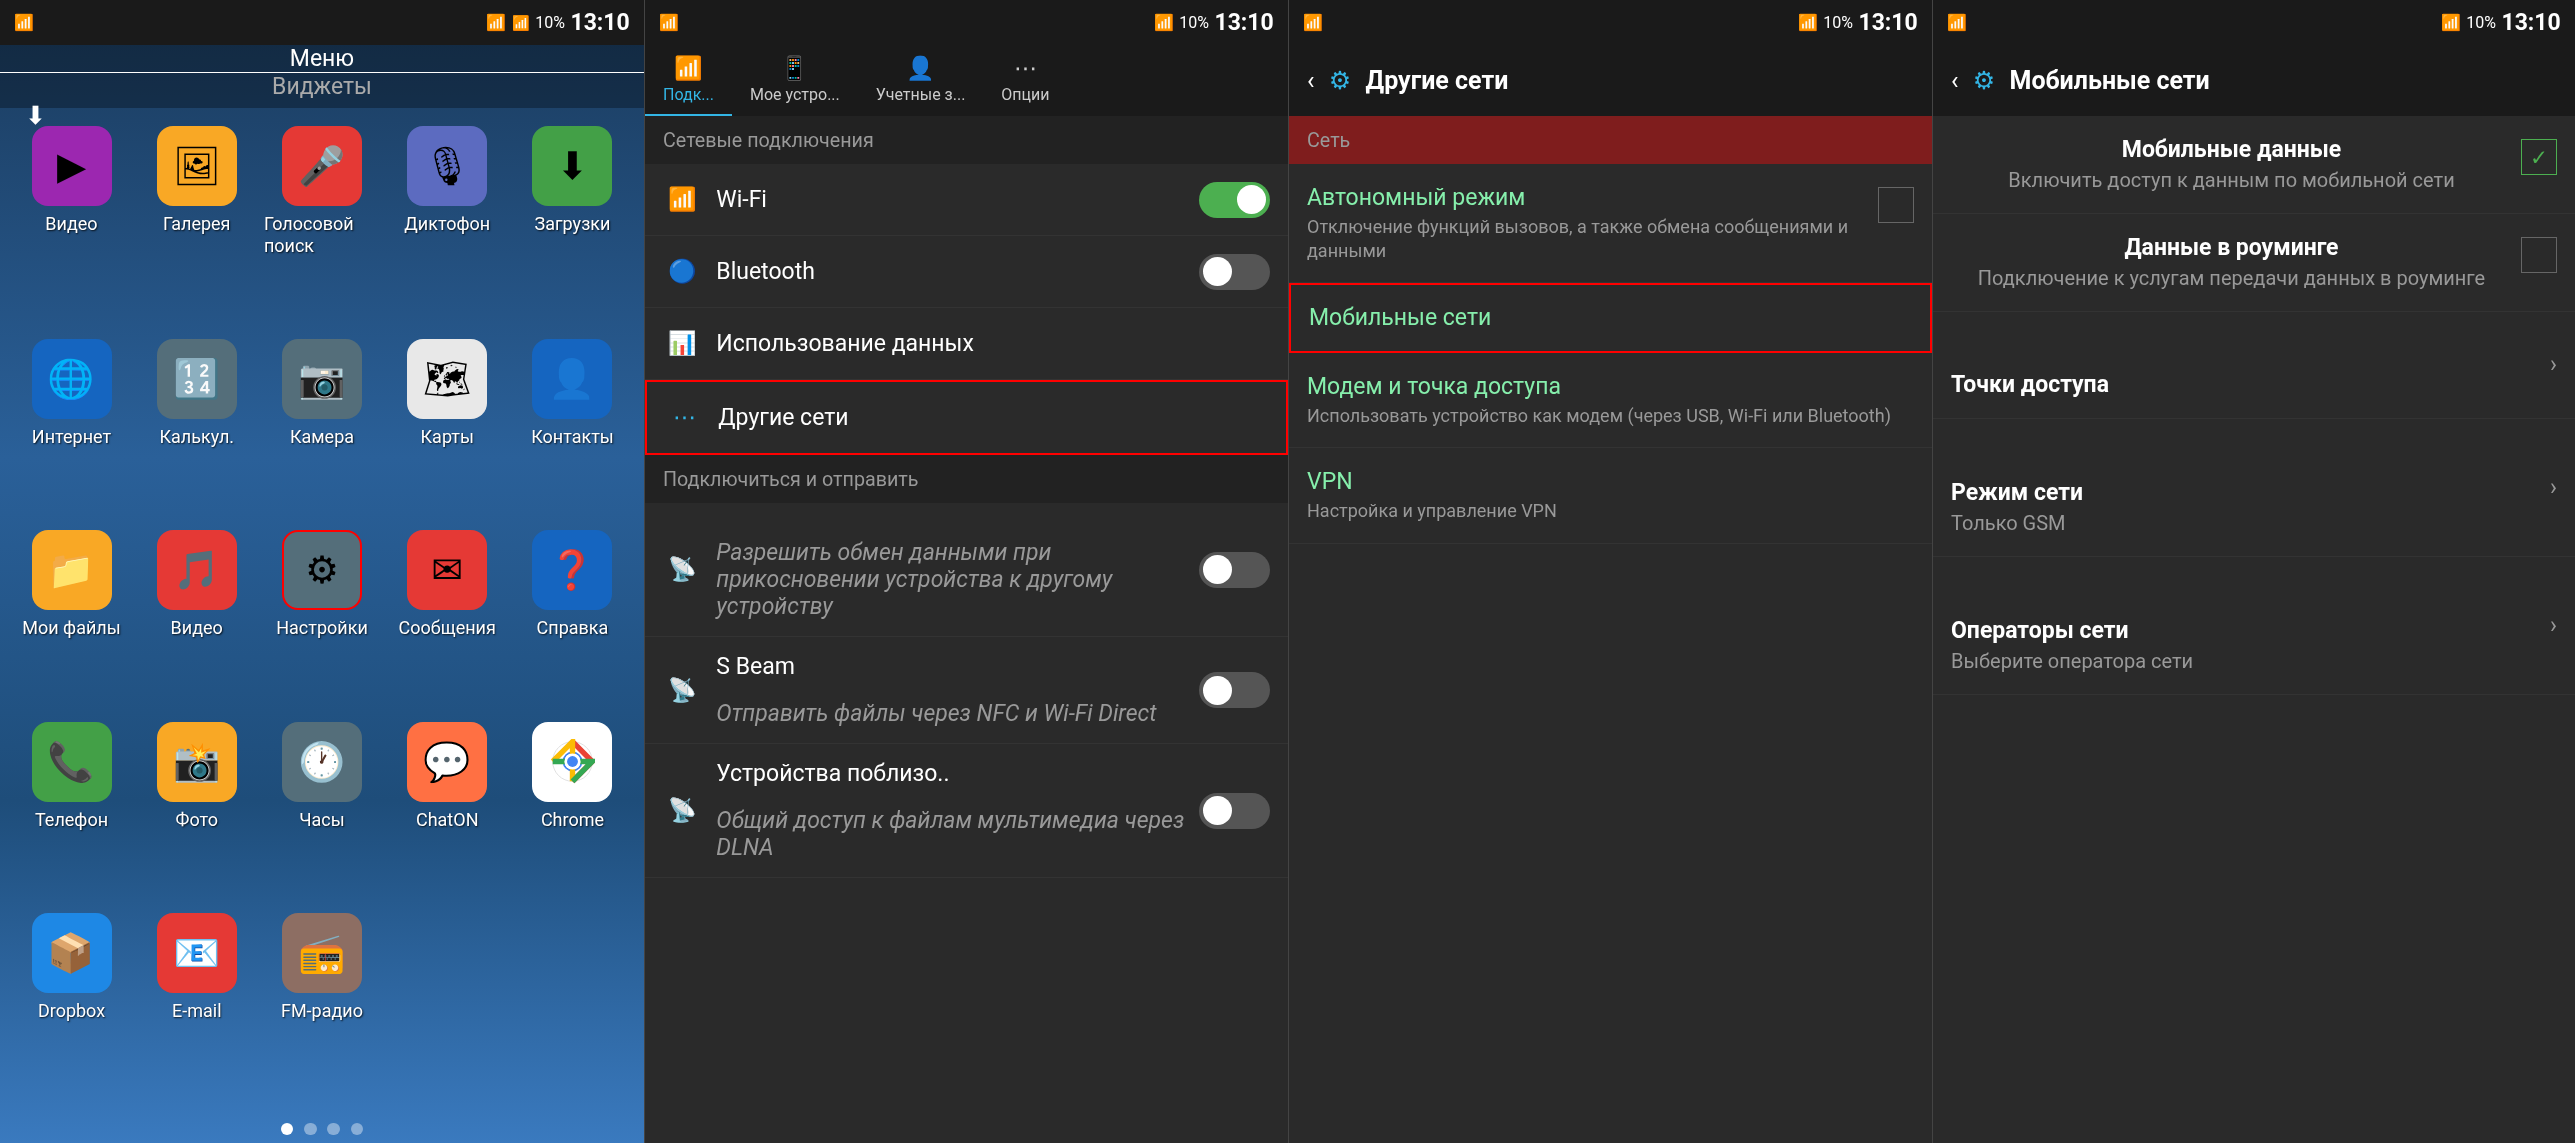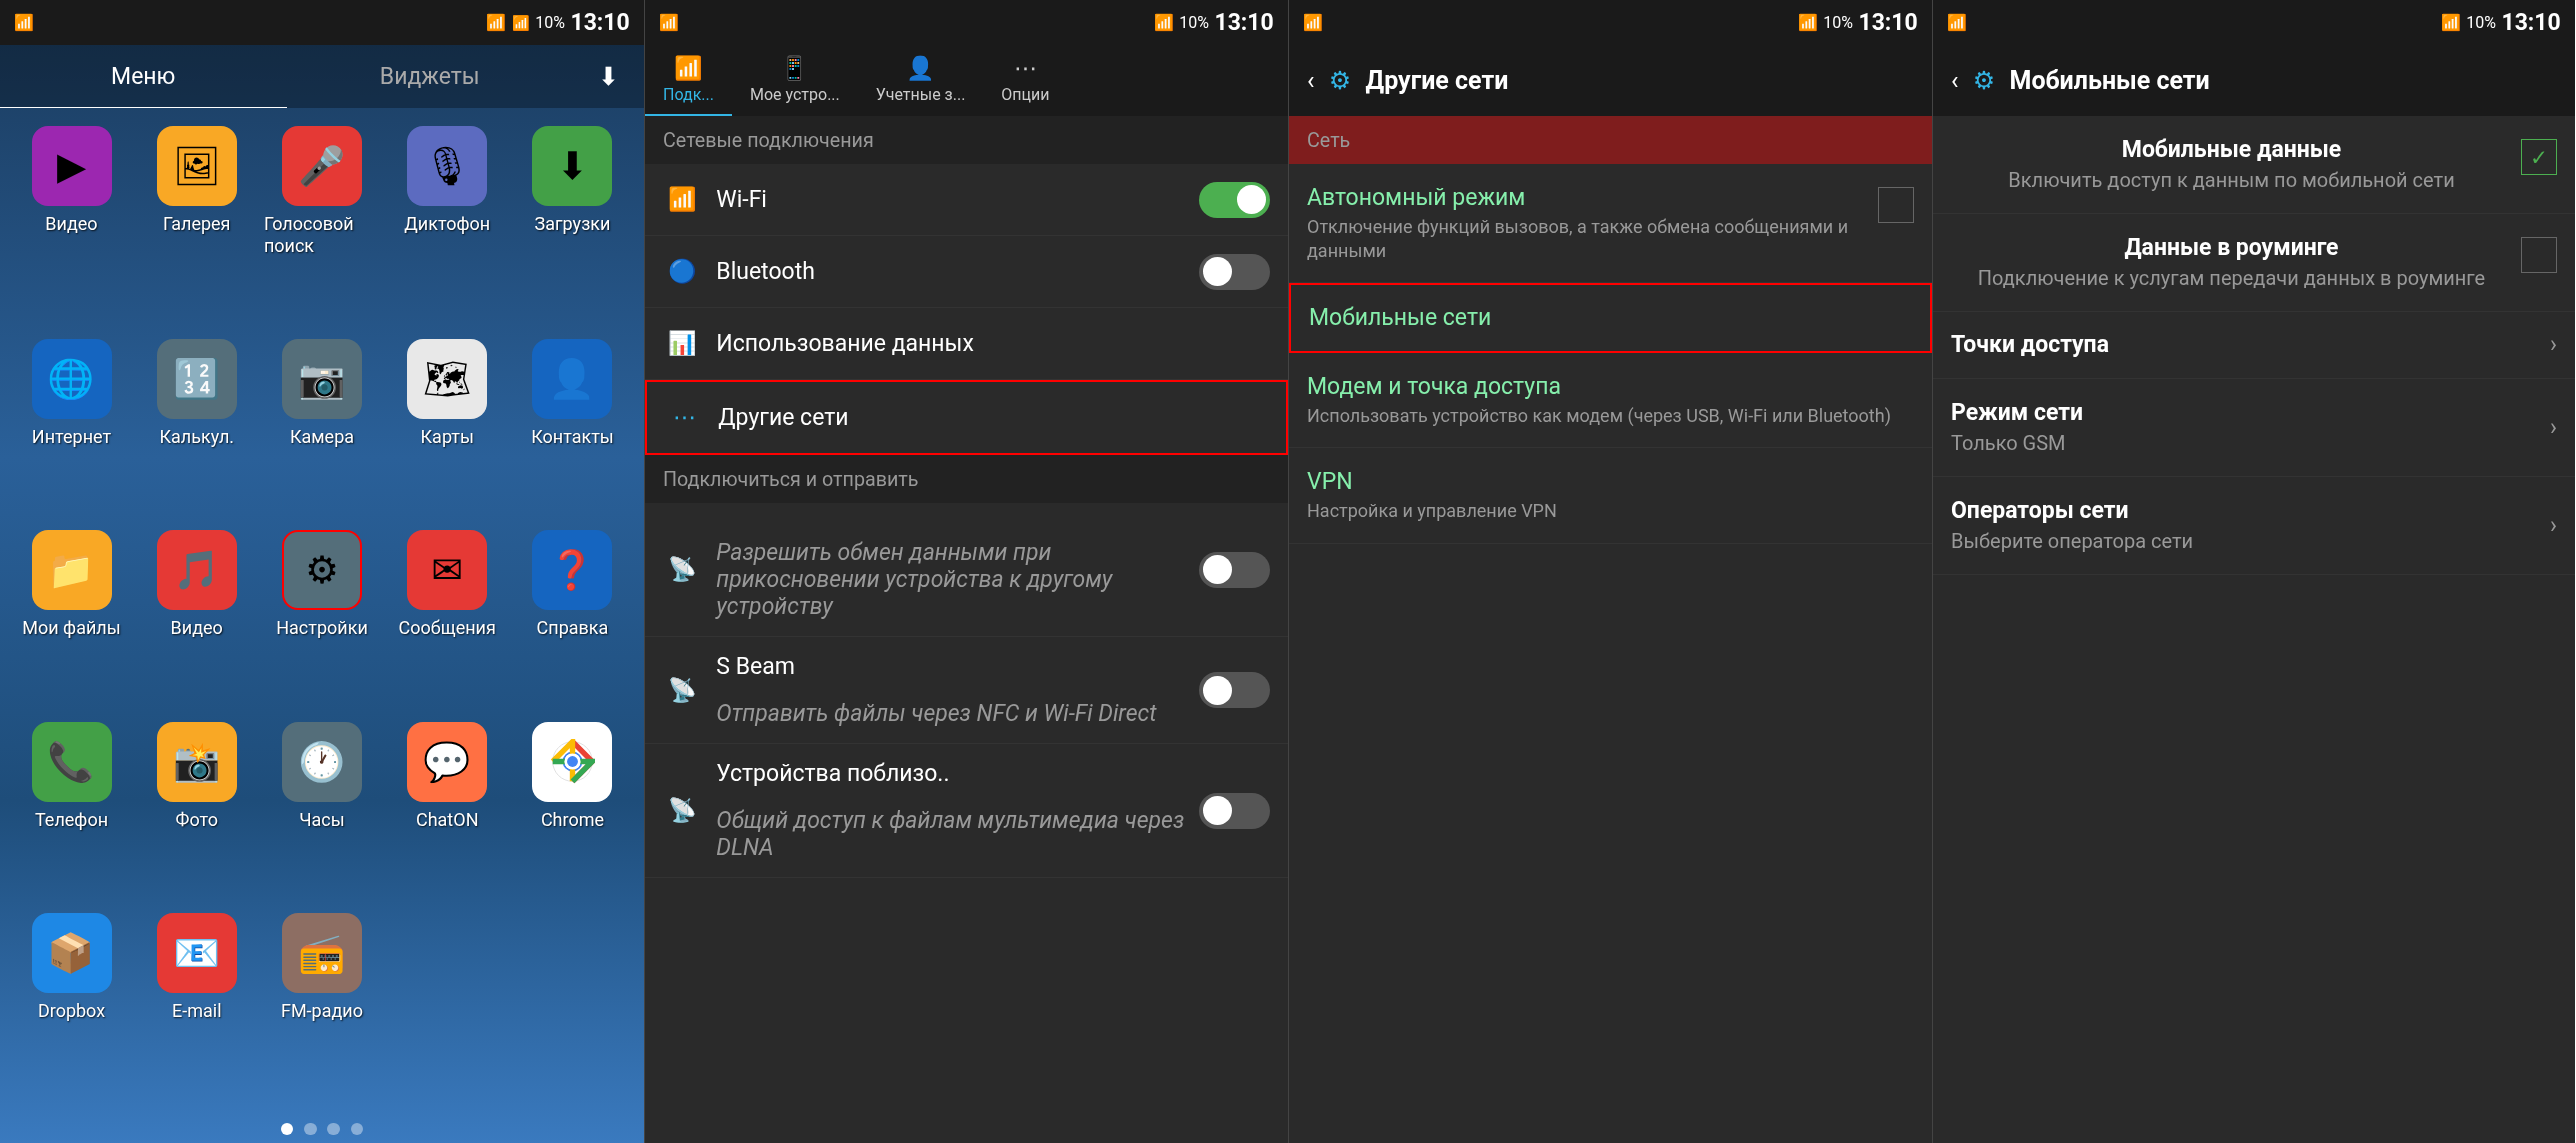--- a/index.html
+++ b/index.html
@@ -37,20 +37,21 @@
     
     .panel-home {
       width: 644px;
       background: linear-gradient(180deg, #1a3a5c 0%, #2a6099 40%, #1e4d7a 70%, #3a7abf 100%);
     }
     .home-tabs {
       display: flex;
       background: rgba(0,0,0,0.3);
       height: 63px;
       flex-shrink: 0;
+      flex-direction: column;
     }
     .home-tab {
       flex: 1;
       display: flex;
       align-items: center;
       justify-content: center;
       color: #fff;
       font-size: 23px;
       border-bottom: 1.8px solid transparent;
     }
@@ -296,21 +297,21 @@
       margin-top: 3.6px;
     }
     .mobile-item-nav {
       display: flex;
       align-items: center;
       padding: 19.7px 18px;
       border-bottom: 0.9px solid #333;
       background: #2a2a2a;
       cursor: pointer;
     }
-    .mobile-item-nav-text { flex: 1; }
+    .mobile-item-nav-text { flex: 1; margin-top: 40px; }
     .nav-arrow { color: #999; font-size: 23px; }
   </style>
 </head>
 <body>
 
 <div class="panel panel-home">
 
   <div class="status-bar">
     <div class="status-bar-left">
       <span style="font-size:16px;color:#fff;">📶</span>

